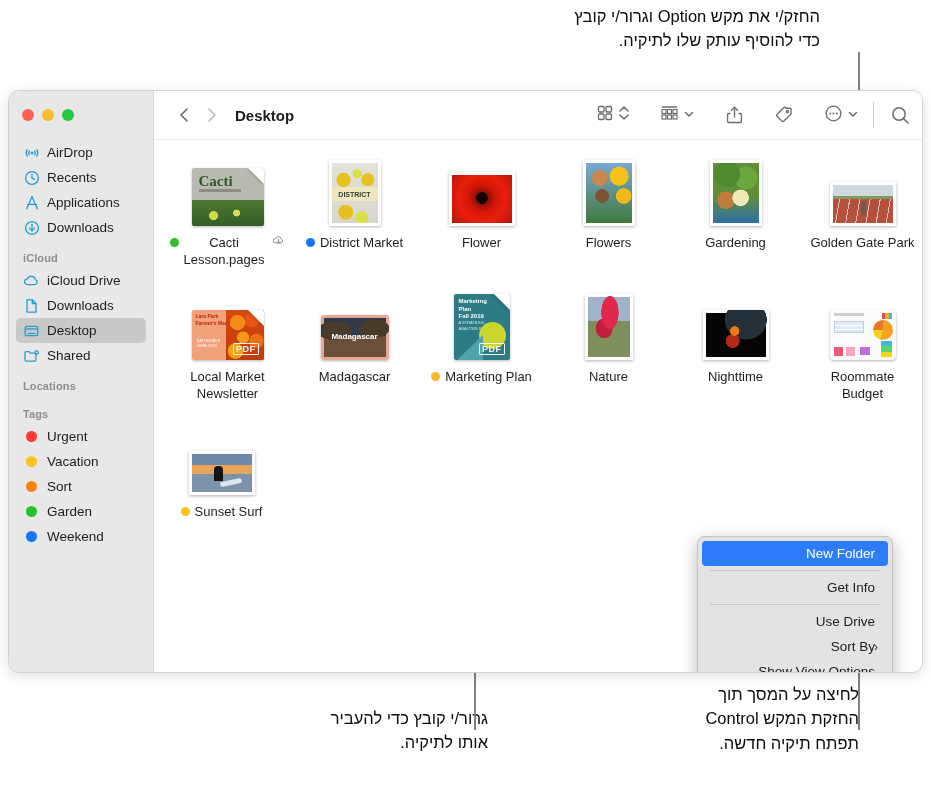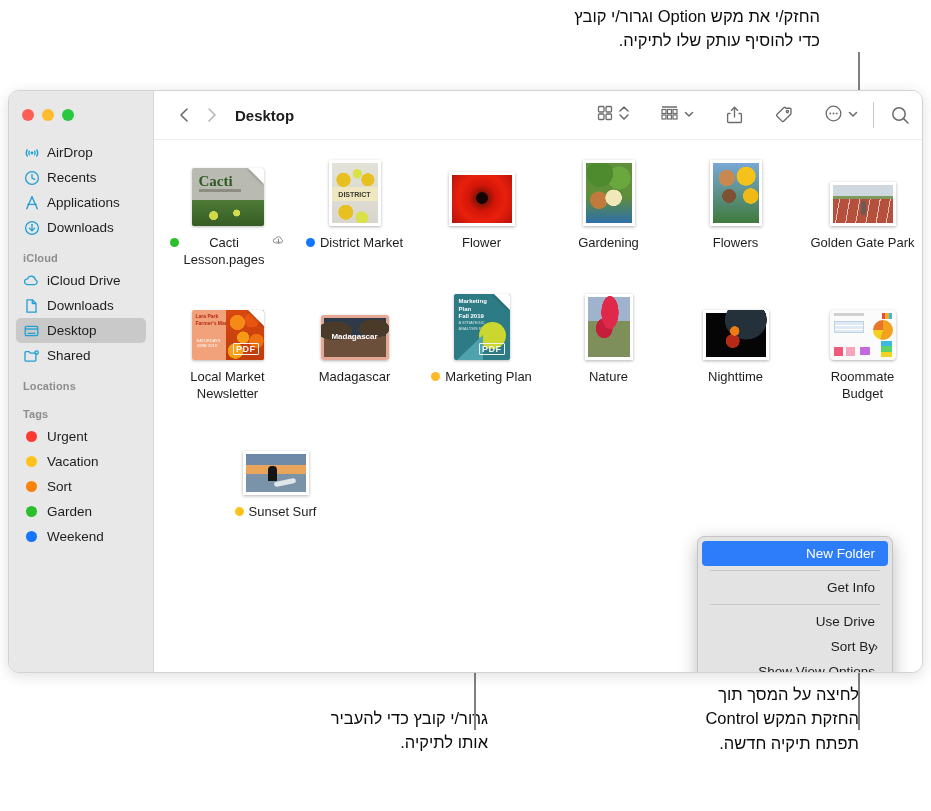--- a/index.html
+++ b/index.html
@@ -441,35 +441,35 @@
                   <div class="photo" style="width:66px;height:54px;background:radial-gradient(circle at 50% 48%,#140404 0 14%,#8a1406 16%,#d41508 34%,#e8200c 60%,#b5120a 100%)"></div>
                 </div>
               </div>
               <div class="label">
                 <span class="txt">Flower</span>
               </div>
             </div>
             <div class="file-cell">
               <div class="thumb-box">
                 <div class="ph">
+                  <div class="photo" style="width:52px;height:66px;background:radial-gradient(circle at 72% 22%,#f5c21a 0 16%,transparent 17%),radial-gradient(circle at 82% 55%,#f0b915 0 15%,transparent 16%),radial-gradient(circle at 30% 25%,#c9884f 0 14%,transparent 15%),radial-gradient(circle at 35% 55%,#7e5233 0 15%,transparent 16%),linear-gradient(#79a8d6,#3f7a3c)"></div>
+                </div>
+              </div>
+              <div class="label">
+                <span class="txt">Flowers</span>
+              </div>
+            </div>
+            <div class="file-cell">
+              <div class="thumb-box">
+                <div class="ph">
                   <div class="photo" style="width:52px;height:66px;background:radial-gradient(circle at 30% 18%,#4e8b2e 0 22%,transparent 23%),radial-gradient(circle at 72% 25%,#6aa83d 0 20%,transparent 21%),radial-gradient(circle at 60% 58%,#f0e8b8 0 18%,transparent 19%),radial-gradient(circle at 28% 62%,#c07a3b 0 17%,transparent 18%),linear-gradient(#5f8f3b 0 55%,#2f6fa8 100%)"></div>
                 </div>
               </div>
               <div class="label">
                 <span class="txt">Gardening</span>
-              </div>
-            </div>
-            <div class="file-cell">
-              <div class="thumb-box">
-                <div class="ph">
-                  <div class="photo" style="width:52px;height:66px;background:radial-gradient(circle at 72% 22%,#f5c21a 0 16%,transparent 17%),radial-gradient(circle at 82% 55%,#f0b915 0 15%,transparent 16%),radial-gradient(circle at 30% 25%,#c9884f 0 14%,transparent 15%),radial-gradient(circle at 35% 55%,#7e5233 0 15%,transparent 16%),linear-gradient(#79a8d6,#3f7a3c)"></div>
-                </div>
-              </div>
-              <div class="label">
-                <span class="txt">Flowers</span>
               </div>
             </div>
             <div class="file-cell">
               <div class="thumb-box">
                 <div class="ph">
                   <div class="photo" style="width:66px;height:44px;background:linear-gradient(#cfd8de 0 28%,#7e9a5c 28% 38%,#b4503c 38% 100%)">
       <div style="position:absolute;left:0;right:0;bottom:0;height:62%;background:repeating-linear-gradient(100deg,transparent 0 9px,rgba(255,255,255,.65) 9px 10px)"></div>
       <div style="position:absolute;left:48%;top:44%;width:5px;height:14px;background:#6b5b52;border-radius:2px"></div>
                   </div>
                 </div>
@@ -566,21 +566,21 @@
       <div style="position:absolute;bottom:3px;right:4px;width:11px;height:16px;background:linear-gradient(#3db7e4 0 33%,#5ed36a 33% 66%,#f2d21e 66%)"></div>
                   </div>
                 </div>
               </div>
               <div class="label">
                 <span class="txt">Roommate
 Budget</span>
               </div>
             </div>
           </div>
-          <div class="file-row" style="margin-bottom: 20px; padding-left: 10px; margin-left: 48px;">
+          <div class="file-row" style="margin-bottom: 20px; padding-left: 4px;">
             <div class="file-cell">
               <div class="thumb-box">
                 <div class="ph">
                   <div class="photo" style="width:66px;height:44px;background:linear-gradient(#6f8aa8 0 28%,#e8a45a 28% 52%,#7a93a8 52% 100%)">
       <div style="position:absolute;left:38%;top:36%;width:9px;height:15px;background:#141414;border-radius:4px 4px 0 0"></div>
       <div style="position:absolute;left:48%;bottom:22%;width:22px;height:5px;background:#dfe6ea;transform:rotate(-12deg);border-radius:3px"></div>
                   </div>
                 </div>
               </div>
               <div class="label">

